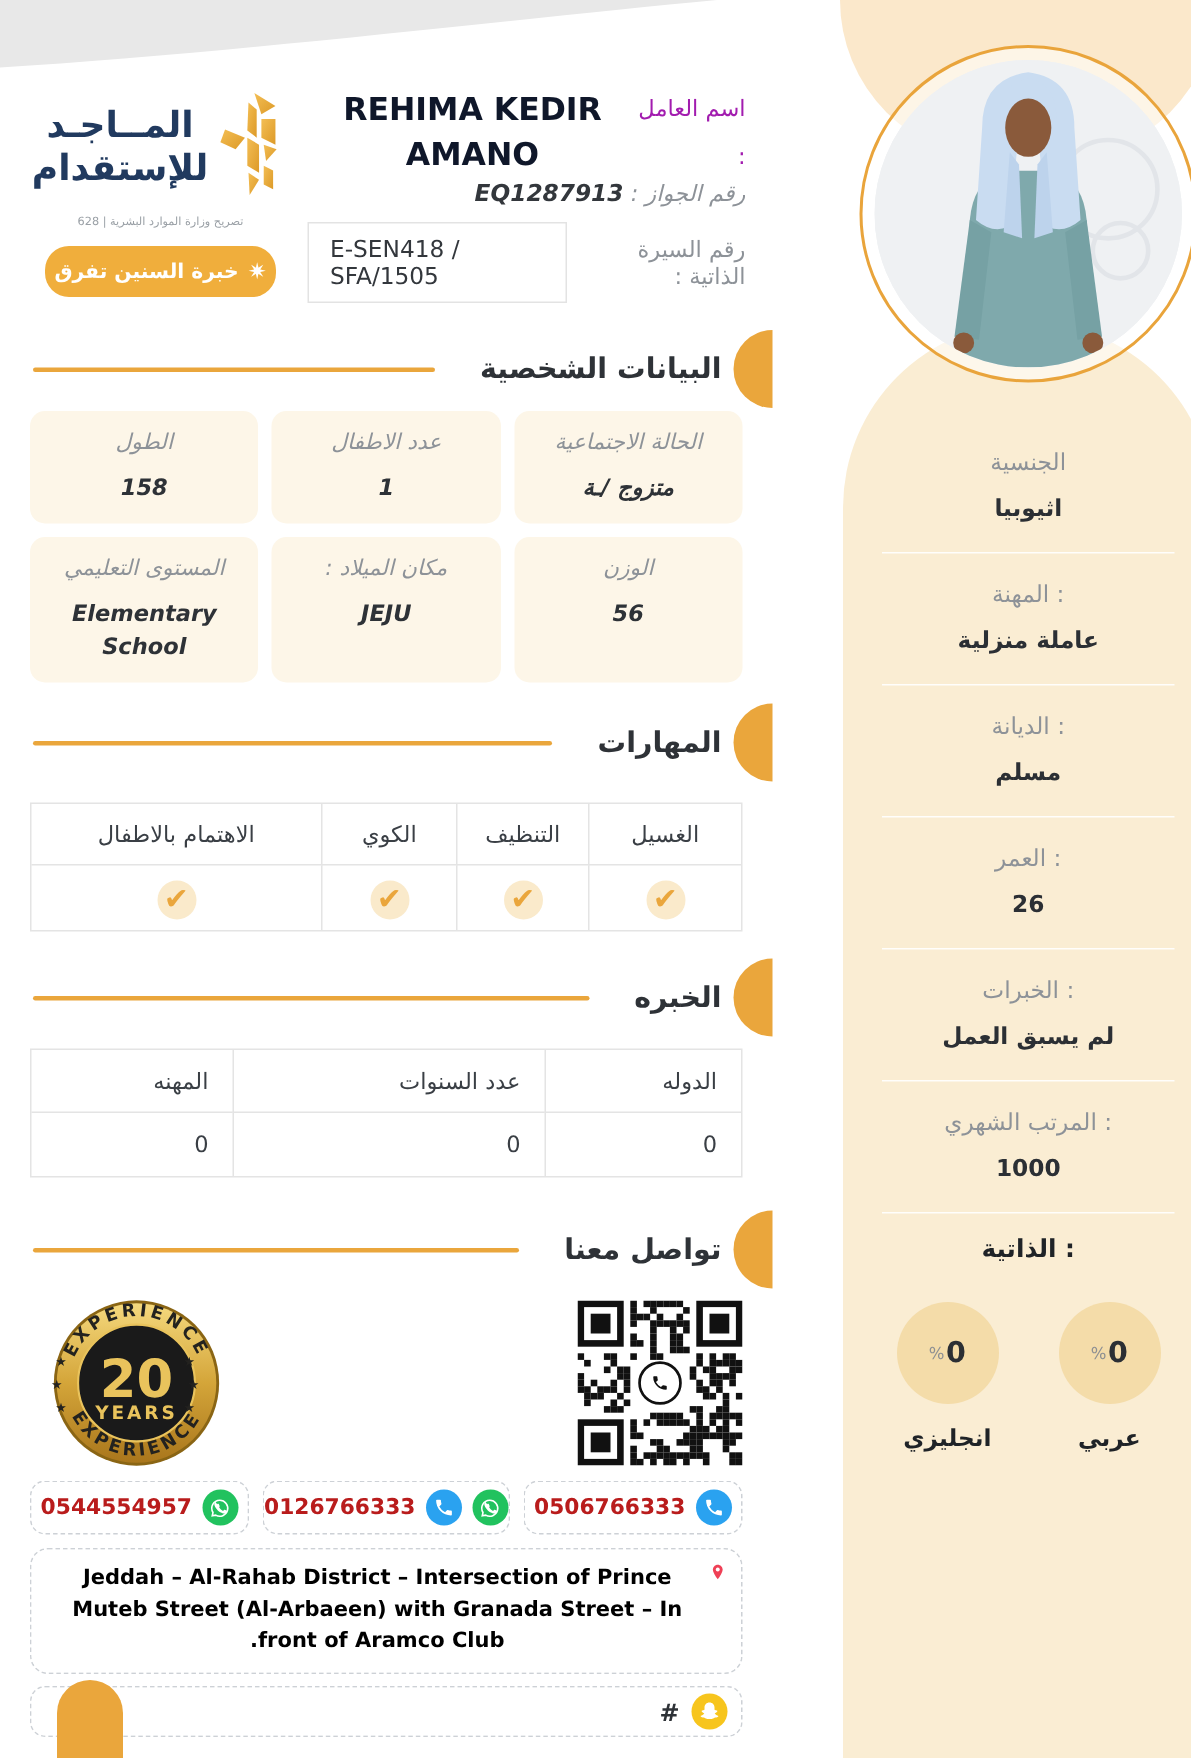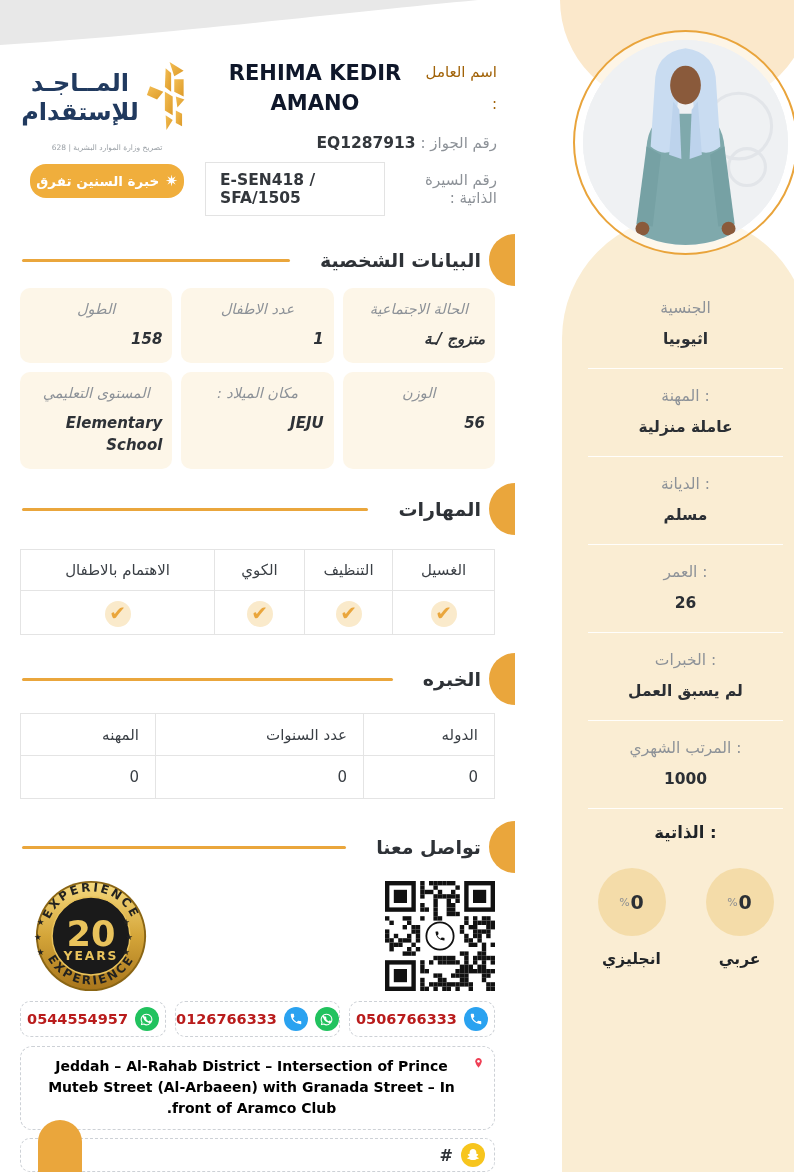--- a/index.html
+++ b/index.html
@@ -7,43 +7,43 @@
   body { font-family:"DejaVu Sans","Liberation Sans",sans-serif; background:#fff; }
   .page { position:relative; width:794px; height:1172px; background:#fff; overflow:hidden; }
 
   
   .main { position:absolute; left:0; top:0; width:515px; height:100%; }
   .wave { position:absolute; top:0; left:0; }
 
   .header-row { display:flex; direction:rtl; justify-content:space-between; padding:0 18px 0 14px; margin-top:56px; }
   .id-block { width:292px; }
   .name-line { display:flex; direction:rtl; }
-  .name-label { width:72px; color:#a16207; font-size:15px; line-height:32px; }
+  .name-label { width:72px; color:#a21caf; font-size:15px; line-height:32px; }
   .worker-name { flex:1; text-align:center; color:#0f172a; font-weight:bold; font-size:21px; line-height:30px; padding-top:2px; }
-  .pass-line { margin-top:14px; text-align:right; color:#8d9298; font-size:15px; }
+  .pass-line { text-align:right; color:#8d9298; font-size:15px;font-style:italic; }
   .pass-line b { color:#33373C; font-size:15.5px; }
   .cv-line { margin-top:10px; display:flex; direction:rtl; align-items:center; gap:10px; color:#8d9298; font-size:15px; }
-  .cv-box { border:1px solid #e3e3e3; background:#fff; padding:8px 14px; font-weight:bold; font-size:15.5px; color:#33373C; }
+  .cv-box { border:1px solid #e3e3e3; background:#fff; padding:8px 14px; font-weight:normal; font-size:15.5px; color:#33373C; }
 
   .logo-block { width:186px; text-align:center; }
   .logo-top { display:flex; direction:rtl; align-items:center; justify-content:center; gap:4px; }
   .logo-text { color:#213A5F; font-weight:bold; font-size:24px; line-height:1.2; text-align:center; }
   .logo-license { margin-top:3px; color:#9aa0a6; font-size:7.5px; direction:rtl; }
   .tagline-pill { margin:12px auto 0; width:154px; height:34px; background:#F0AE3C; border-radius:16px; color:#fff; font-weight:bold; font-size:13.5px; display:flex; direction:rtl; align-items:center; justify-content:center; gap:6px; }
   .tag-star { font-size:15px; }
 
   .section-header { display:flex; direction:rtl; align-items:center; height:52px; }
   .half-circle { width:26px; height:52px; background:#EAA63C; border-radius:26px 0 0 26px; }
   .section-title { font-weight:bold; font-size:19px; color:#2E3237; margin-right:8px; }
   .section-line { flex:1; height:3px; background:#EAA63C; border-radius:2px; margin:0 30px 0 22px; }
 
   .cards-grid { direction:rtl; display:grid; grid-template-columns:repeat(3,1fr); gap:9px; padding:0 20px; margin-top:2px; }
   .card { background:#FDF6E8; border-radius:10px; padding:11px 10px 13px; text-align:center;font-style:italic; }
   .card-label { color:#8d9298; font-size:14.5px; line-height:20px; }
-  .card-value { margin-top:9px; color:#2E3237; font-weight:bold; font-size:15px; line-height:22px;text-align:right; }
+  .card-value { margin-top:9px; color:#2E3237; font-weight:bold; font-size:15px; line-height:22px; }
 
   .skills-table { margin:14px 20px 0; direction:rtl; display:grid; grid-template-columns:102px 88px 90px 1fr; border:1px solid #E4E4E4; }
   .skills-table > div { border-left:1px solid #E4E4E4; display:flex; align-items:center; justify-content:center; }
   .skills-table > div:nth-child(4n) { border-left:none; }
   .skill-head { height:41px; font-size:15px; color:#3A3F45; border-bottom:1px solid #E4E4E4; }
   .skill-check { height:43px; }
   .check { position:relative; color:#EAA63C; font-weight:bold; font-size:20px; z-index:1; }
   .check::before { content:""; position:absolute; left:50%; top:55%; width:26px; height:26px; transform:translate(-50%,-50%); background:#FAEACB; border-radius:50%; z-index:-1; }
 
   .exp-table { margin:8px 20px 0; direction:rtl; display:grid; grid-template-columns:131px 1fr 134px; border:1px solid #E4E4E4; }

